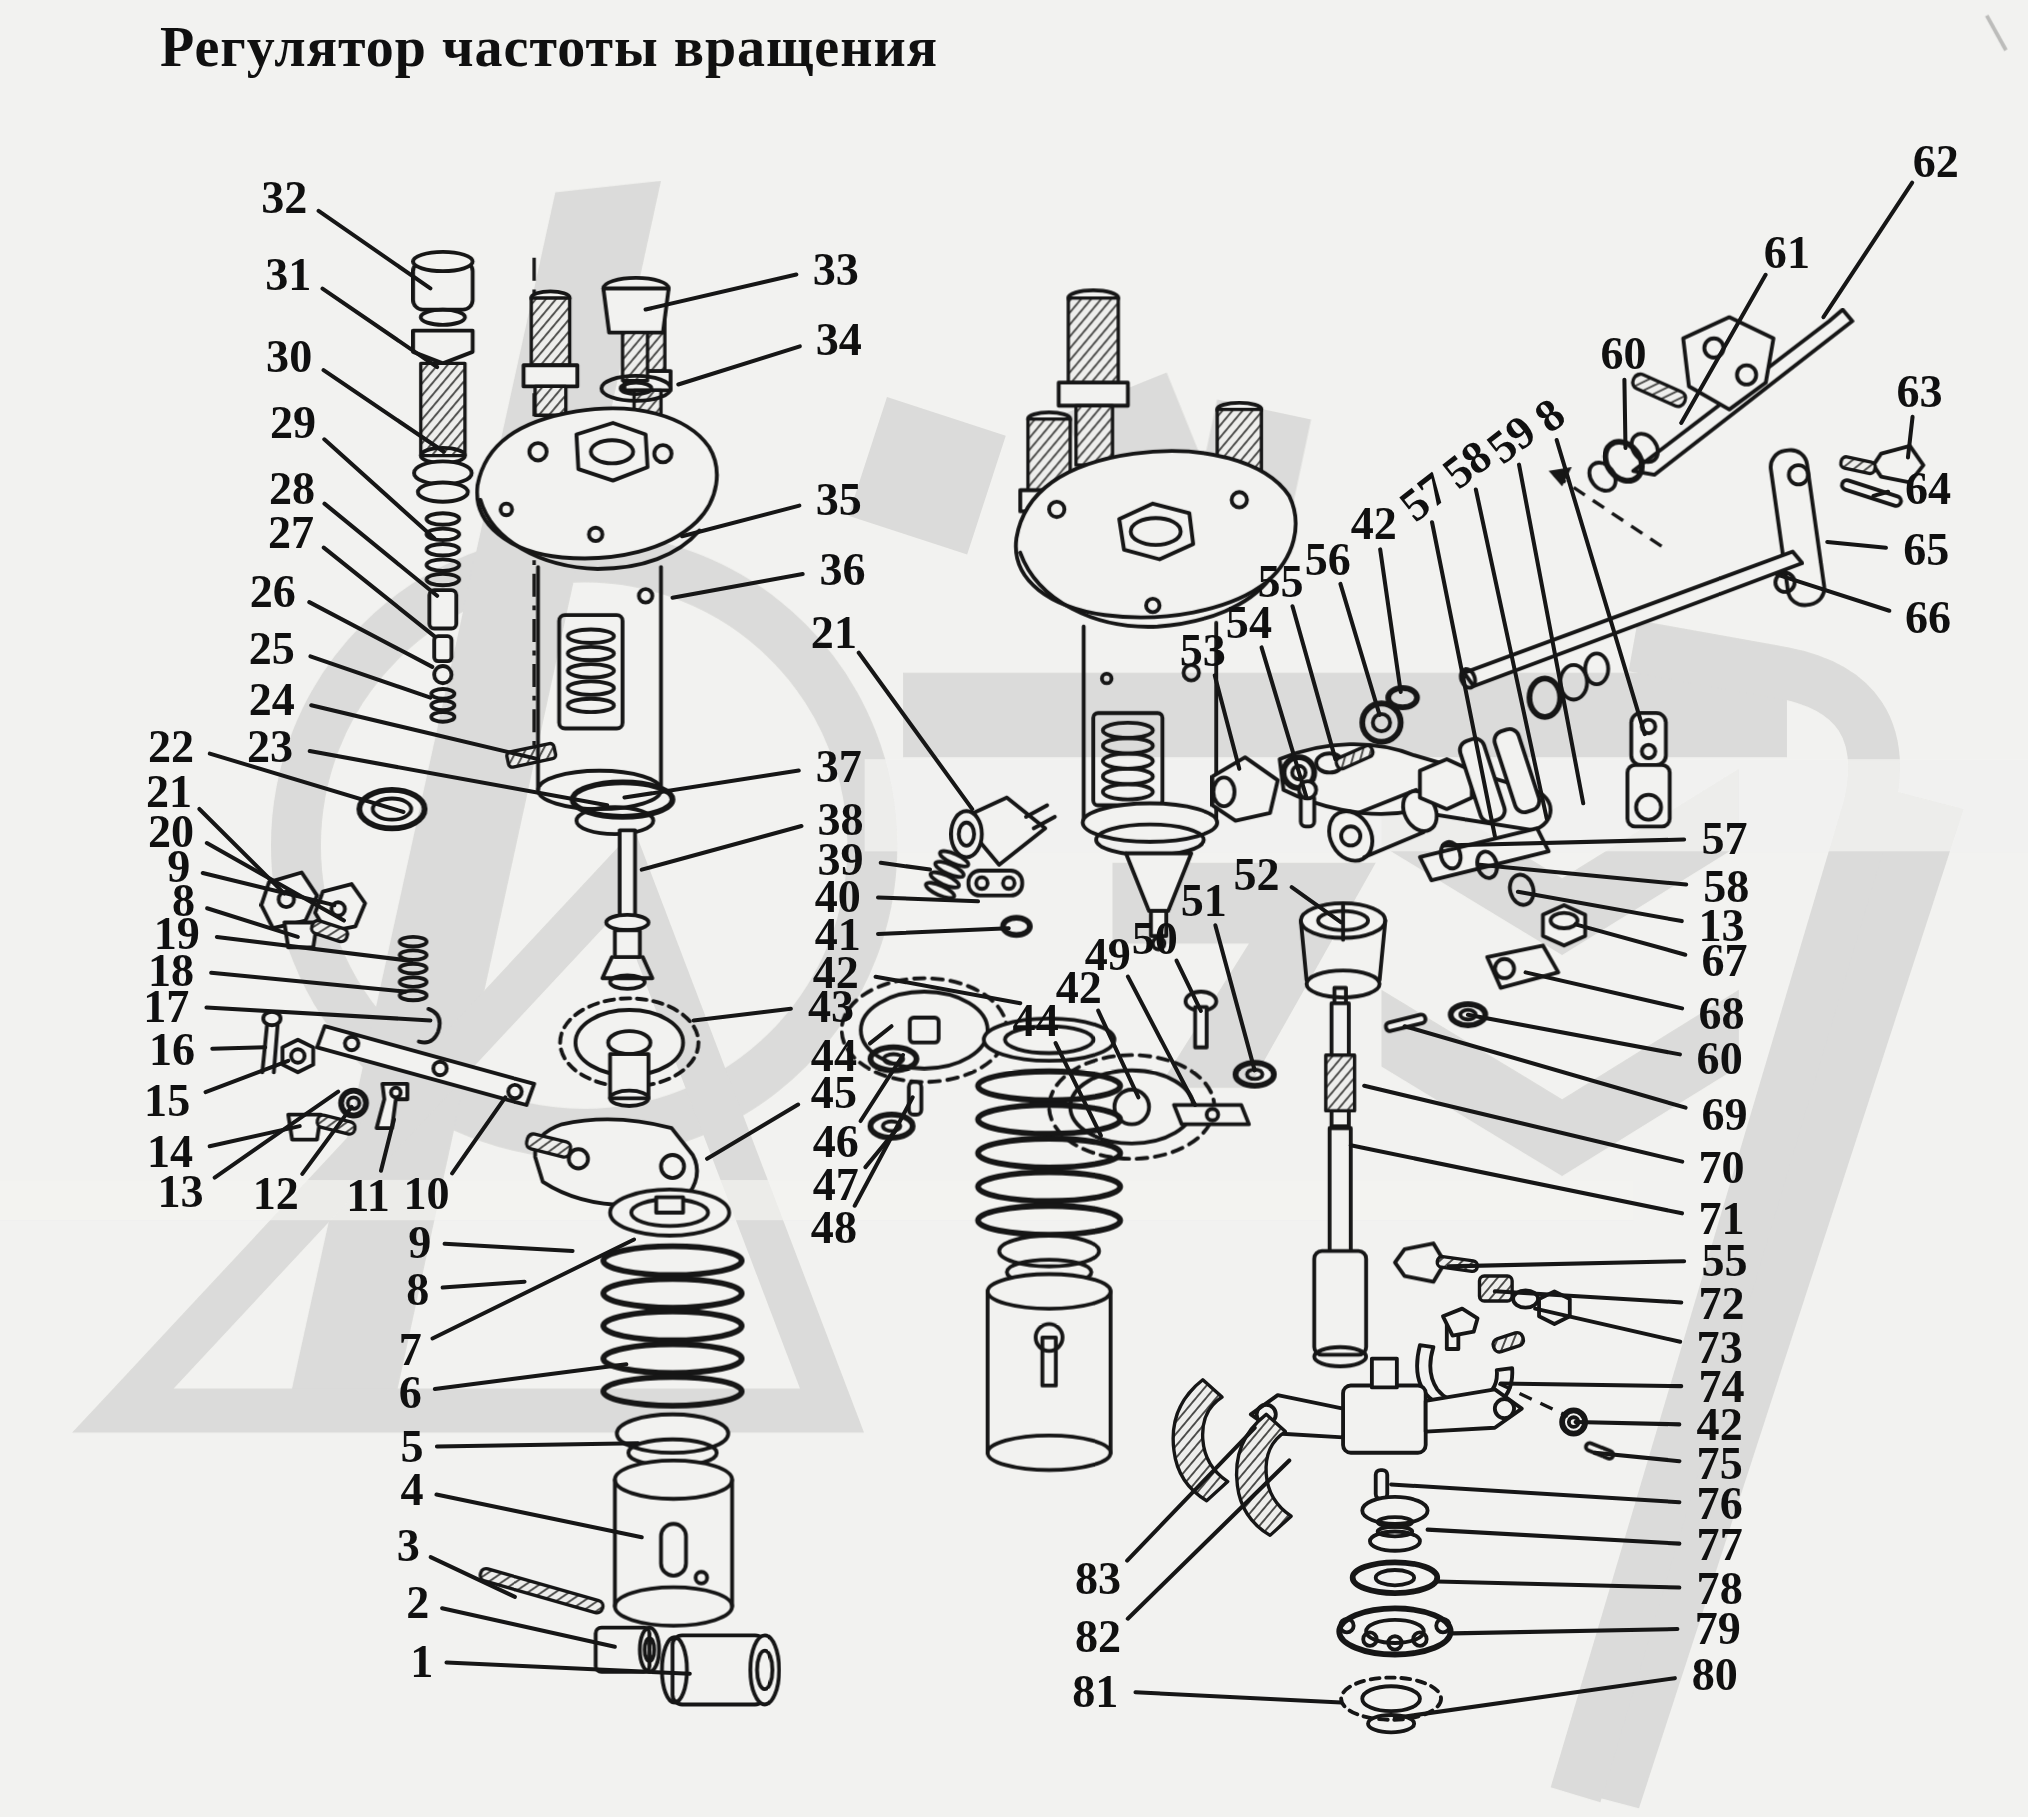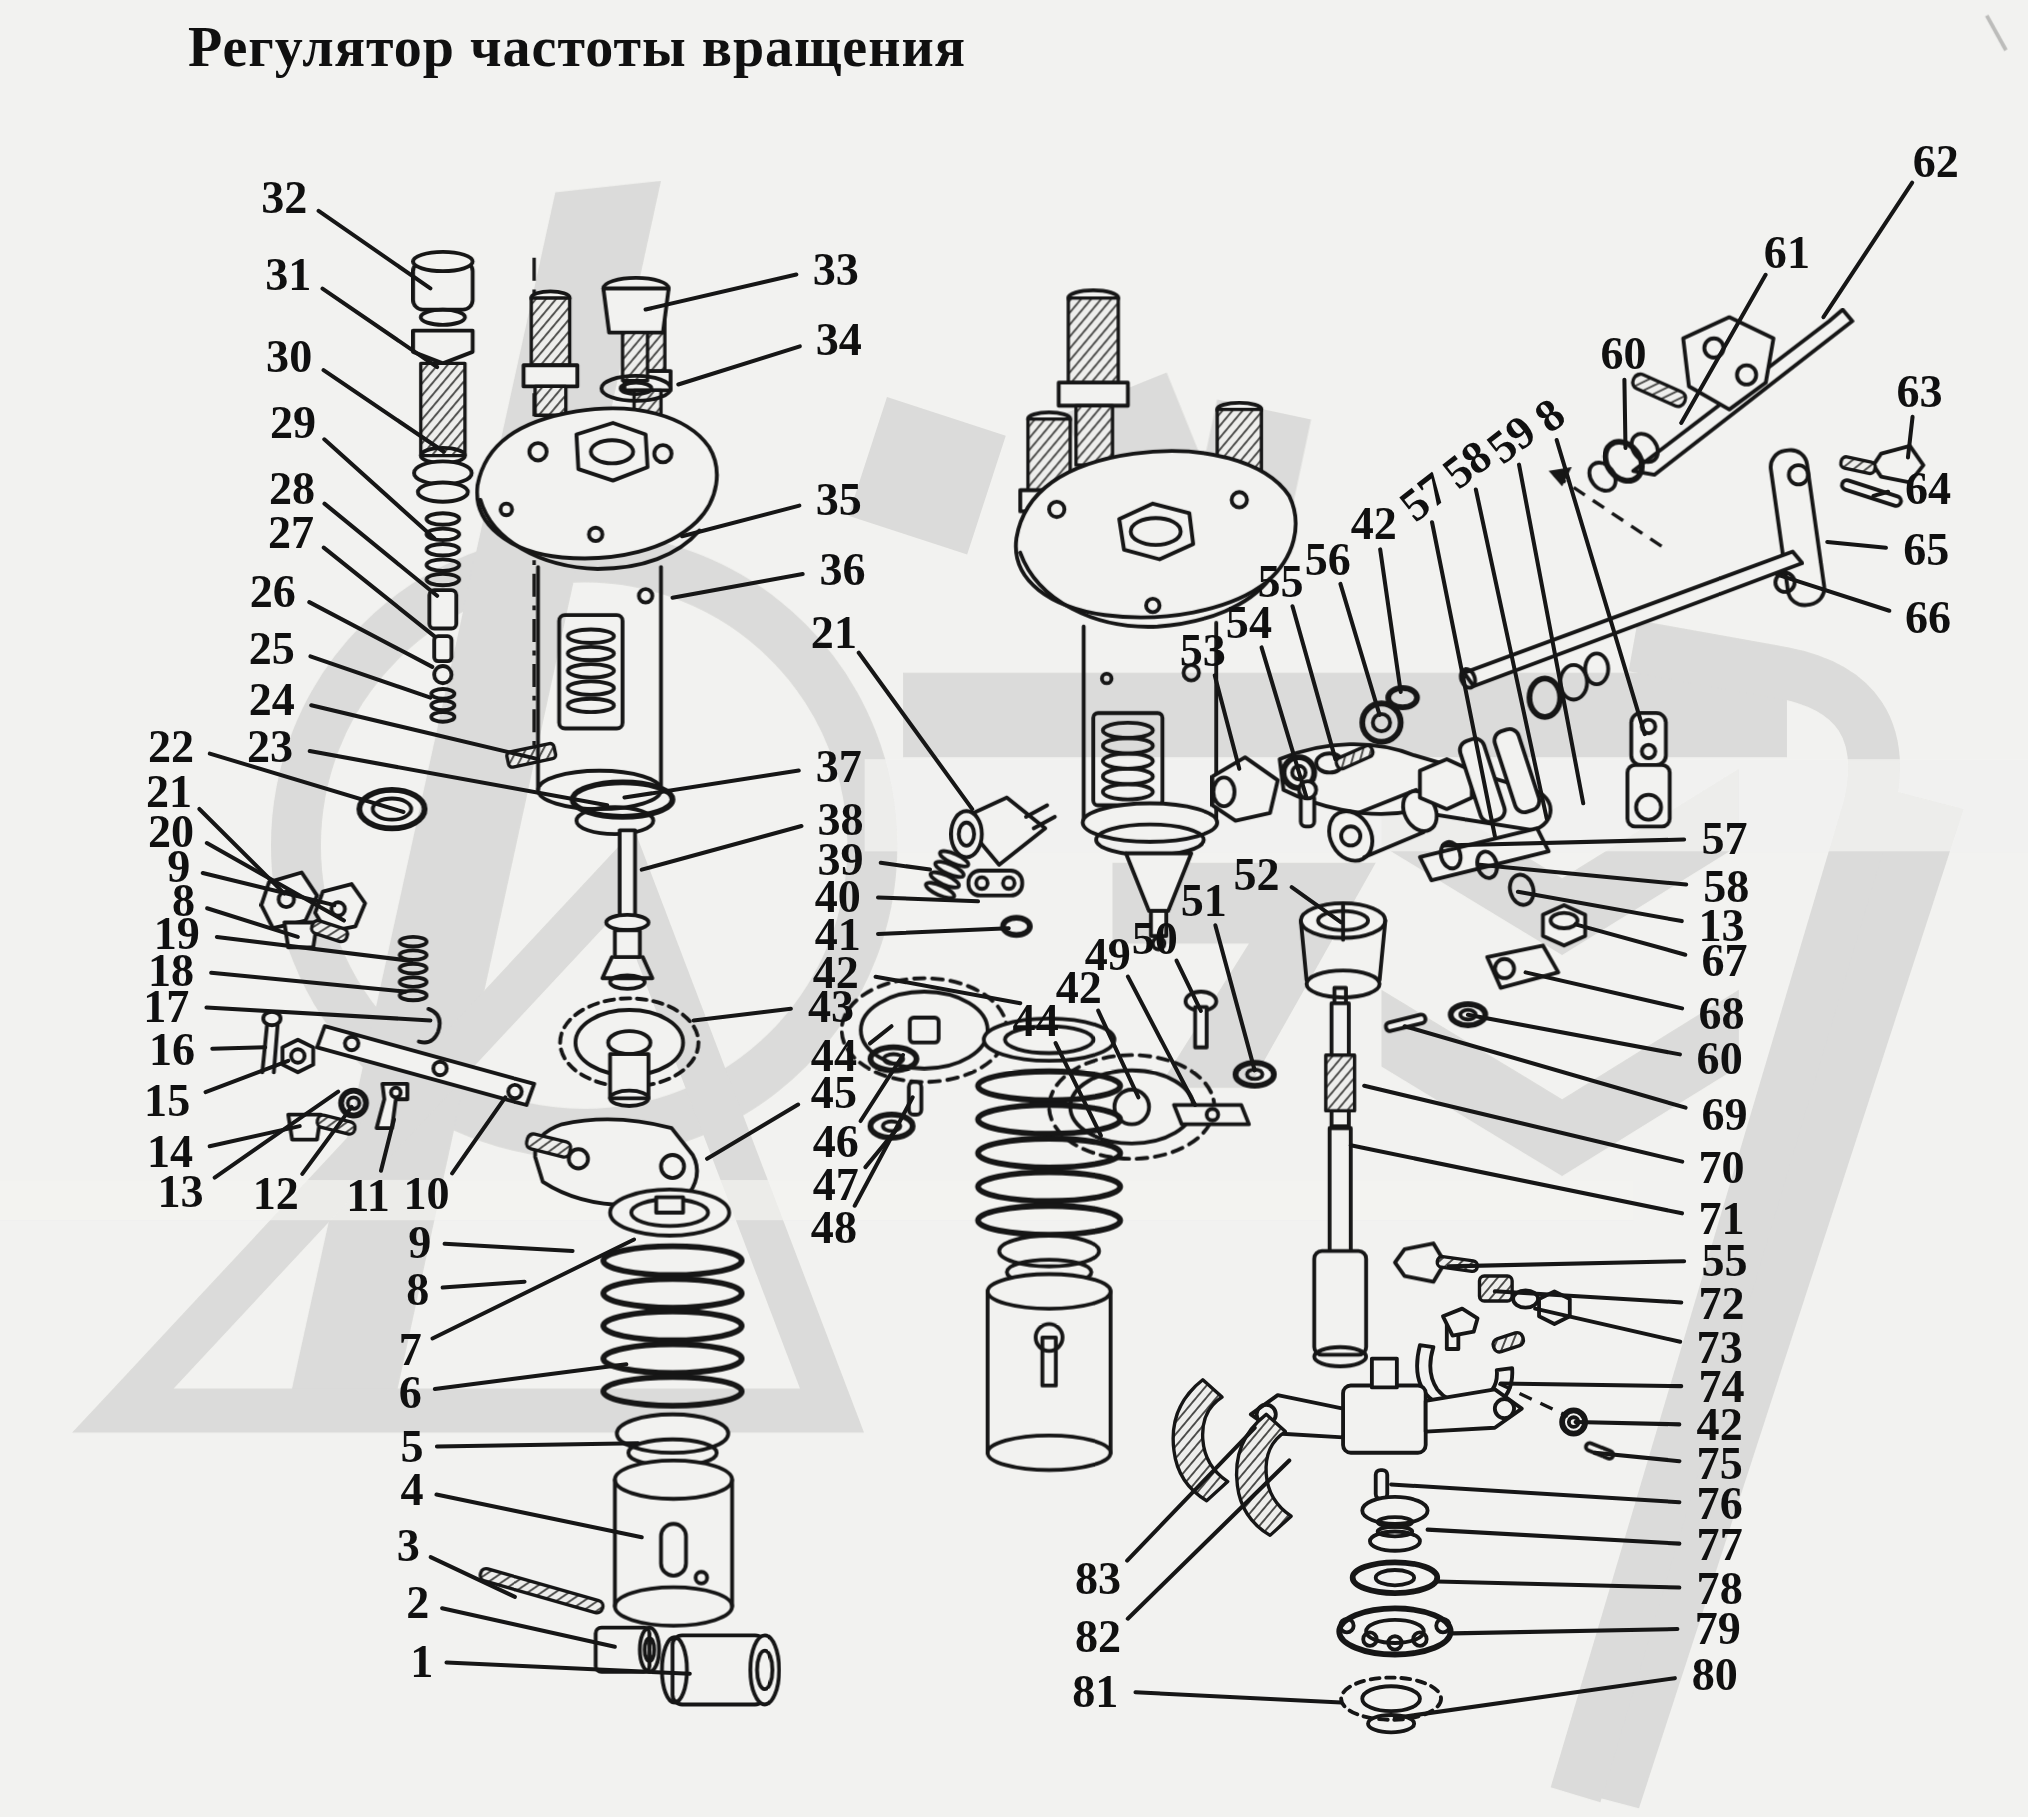--- a/index.html
+++ b/index.html
@@ -1,18 +1,18 @@
 <!DOCTYPE html>
 <html><head>
 <meta charset="utf-8">
 <style>
   html,body{margin:0;padding:0;background:#e8e8e6;}
   .stage{position:relative;width:2029px;height:1818px;background:#f2f2f0;overflow:hidden;
          font-family:"Liberation Serif","DejaVu Serif",serif;}
-  .title{position:absolute;left:188px;top:15.4px;font-size:56px;font-weight:bold;color:#101010;
+  .title{position:absolute;left:160px;top:15.4px;font-size:56px;font-weight:bold;color:#101010;
          letter-spacing:1px;white-space:nowrap;}
   svg{position:absolute;left:0;top:0;}
   .s{stroke:#161616;stroke-width:4;fill:none;stroke-linecap:round;stroke-linejoin:round;}
   .s2{stroke:#161616;stroke-width:6;fill:none;stroke-linecap:round;stroke-linejoin:round;}
   .sf{stroke:#161616;stroke-width:4;fill:#f2f2f0;stroke-linejoin:round;}
   .sh{stroke:#161616;stroke-width:3.5;fill:url(#hatch);stroke-linejoin:round;}
   .w{fill:#dadad8;stroke:none;}
   .wl{stroke:#dadad8;fill:none;}
   .bg{fill:#f2f2f0;stroke:none;}
   .pn{font:bold 48px "Liberation Serif","DejaVu Serif",serif;fill:#101010;}

